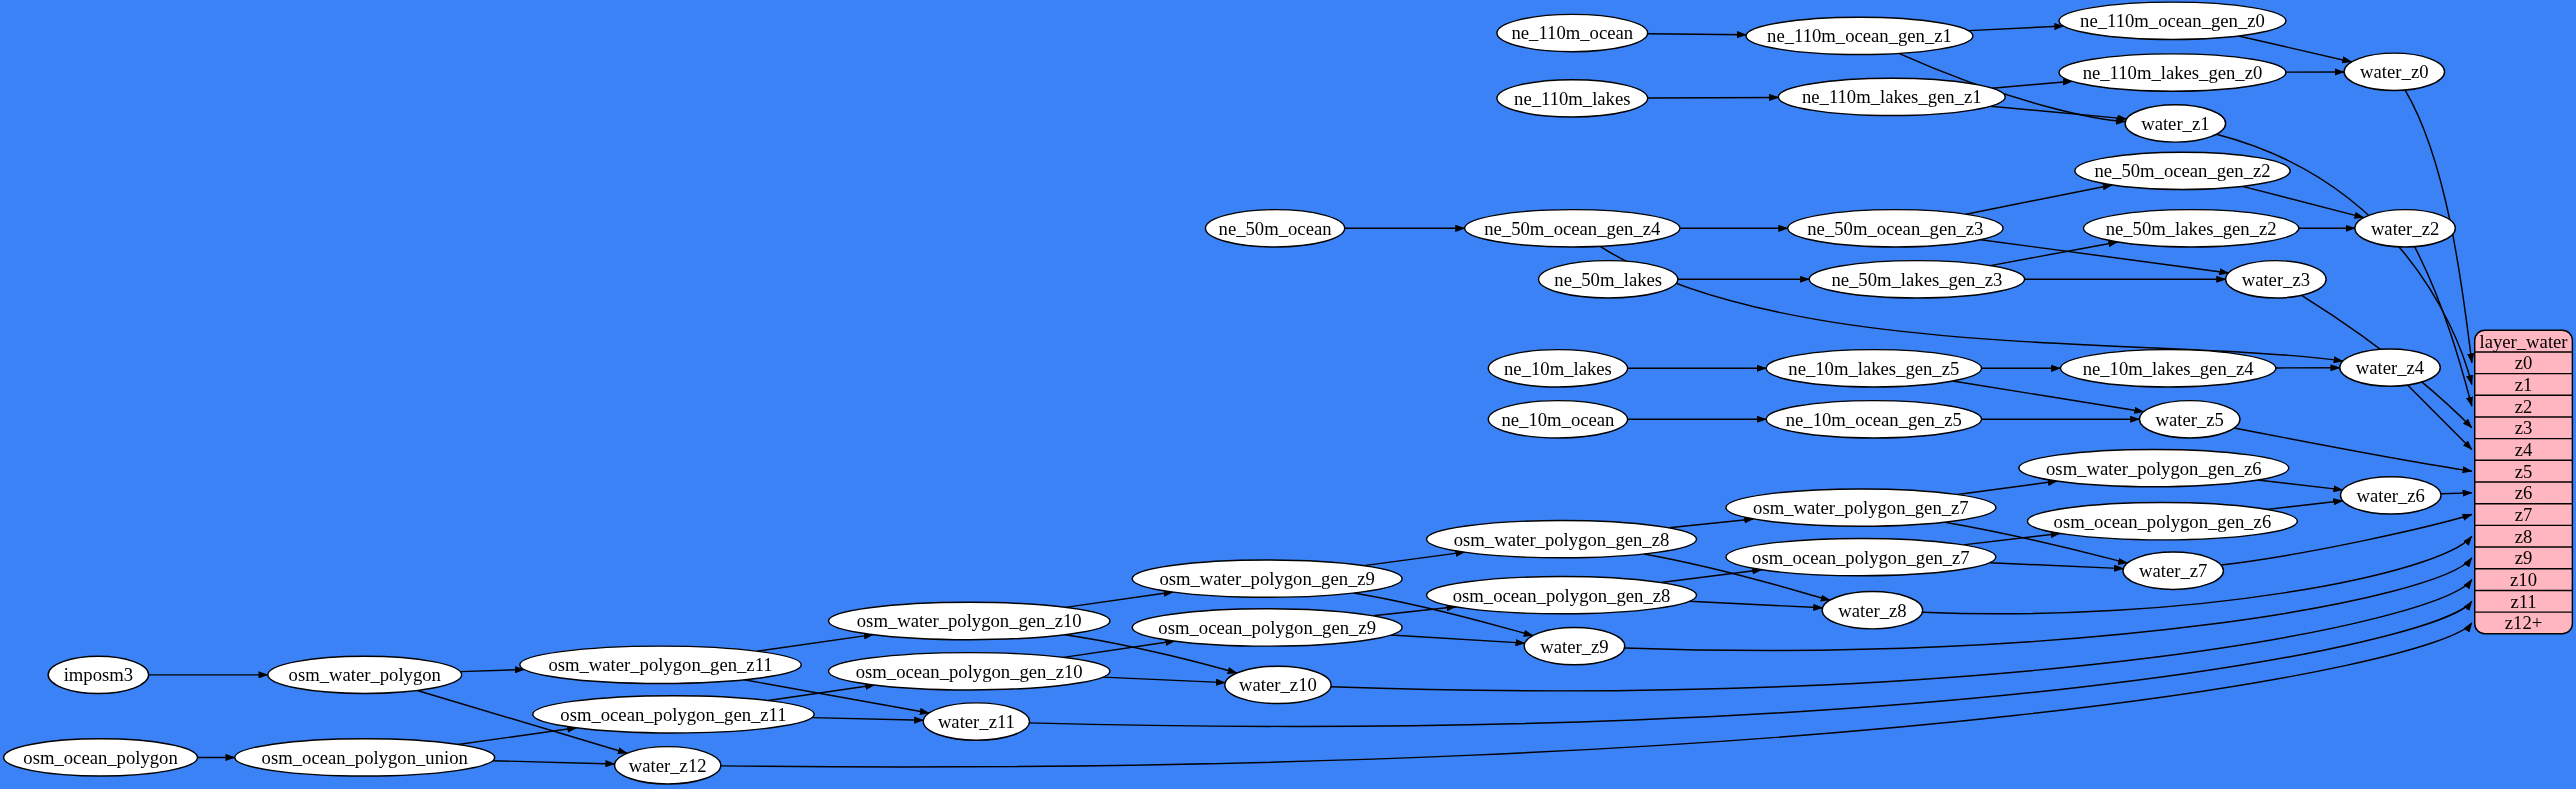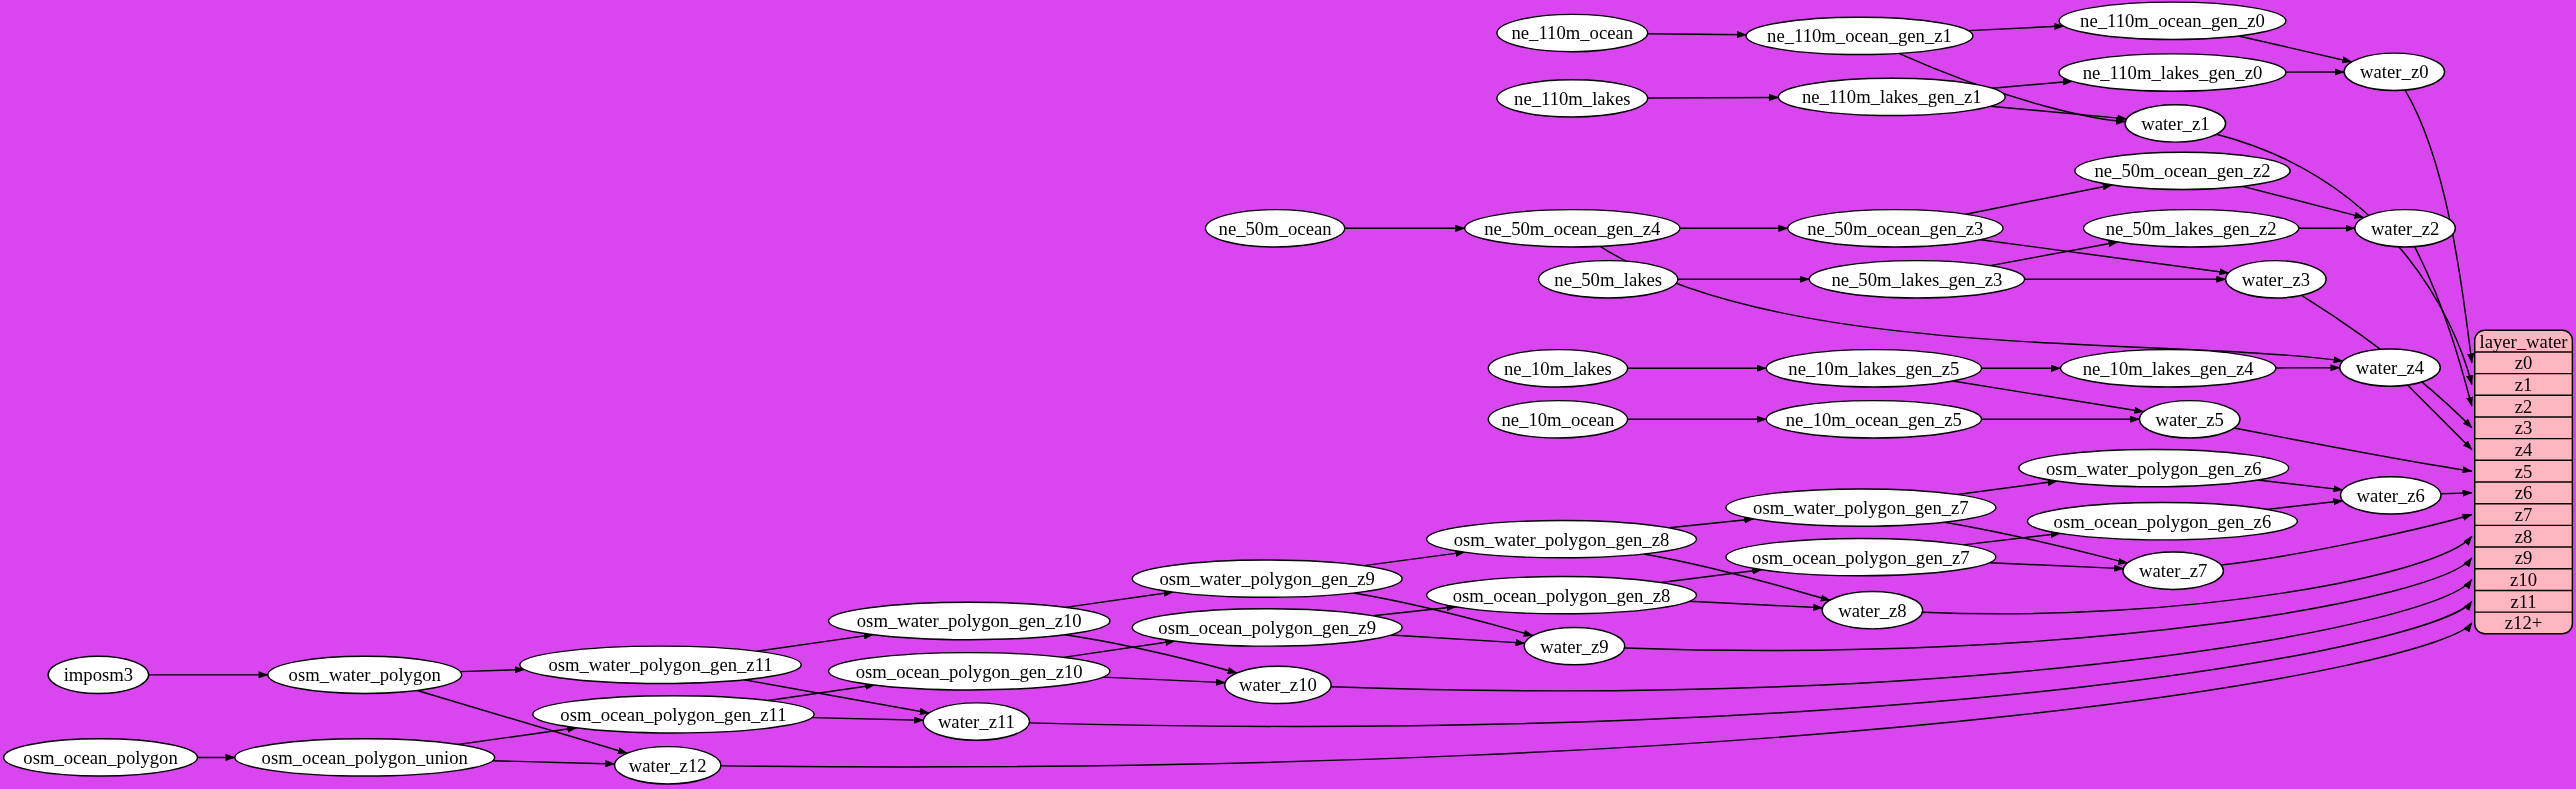--- a/index.html
+++ b/index.html
@@ -1,16 +1,16 @@
 <!DOCTYPE html>
 <html style="font-size:11.5px"><head>
 <meta charset="utf-8">
 <style>
   html,body{margin:0;padding:0;background:#ffffff;}
-  #stage{position:relative;width:2576px;height:789px;background:#d946ef;overflow:hidden;}
+  #stage{position:relative;width:2576px;height:789px;background:#3b82f6;overflow:hidden;}
   svg{display:block;font-family:"Liberation Serif","DejaVu Serif",serif;}
   .node-label, .row-label, .table-title{font-family:"Liberation Serif","DejaVu Serif",serif;}
 </style>
 </head>
 <body>
 
 <div id="stage">
   <svg id="graph" width="2576" height="789" viewBox="0 0 3588 1099" xmlns="http://www.w3.org/2000/svg">
     <defs>
       <marker id="arrow" viewBox="0 0 14 10" refX="13" refY="5" markerWidth="14" markerHeight="10" markerUnits="userSpaceOnUse" orient="auto">

